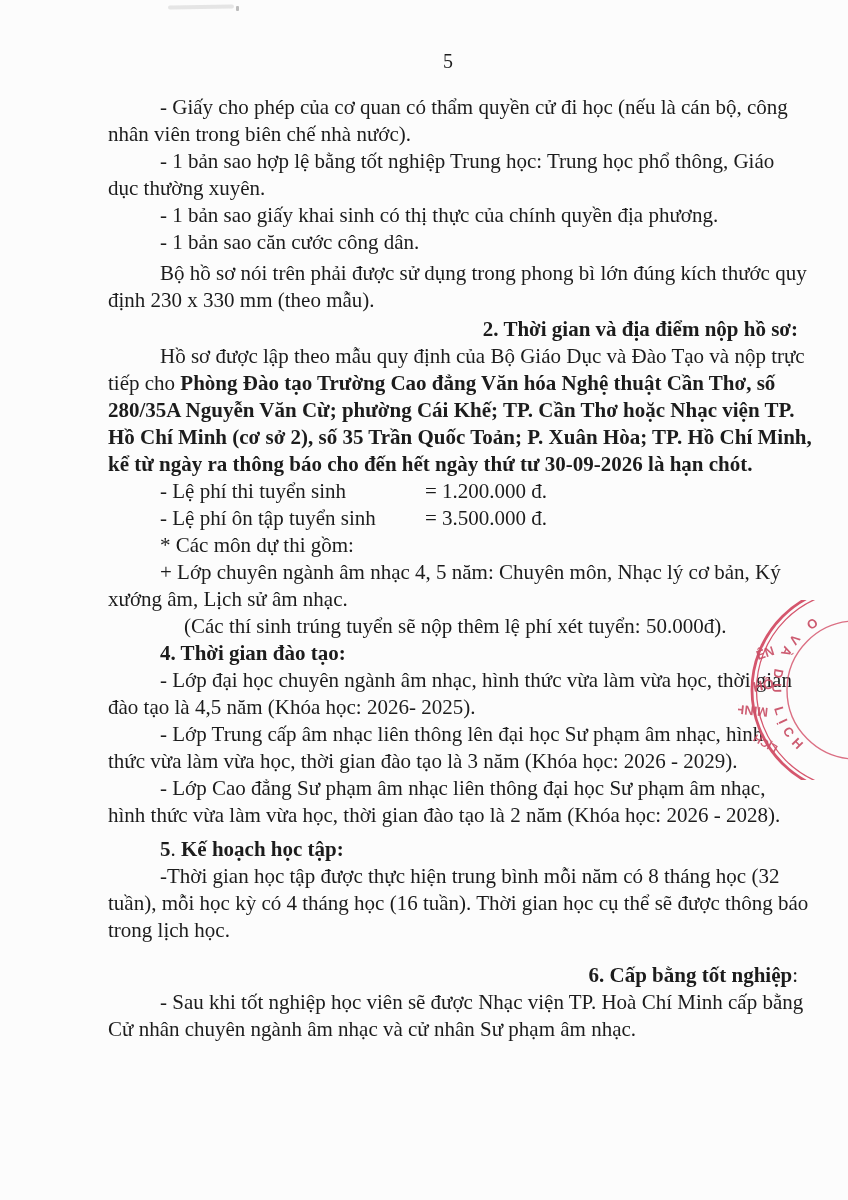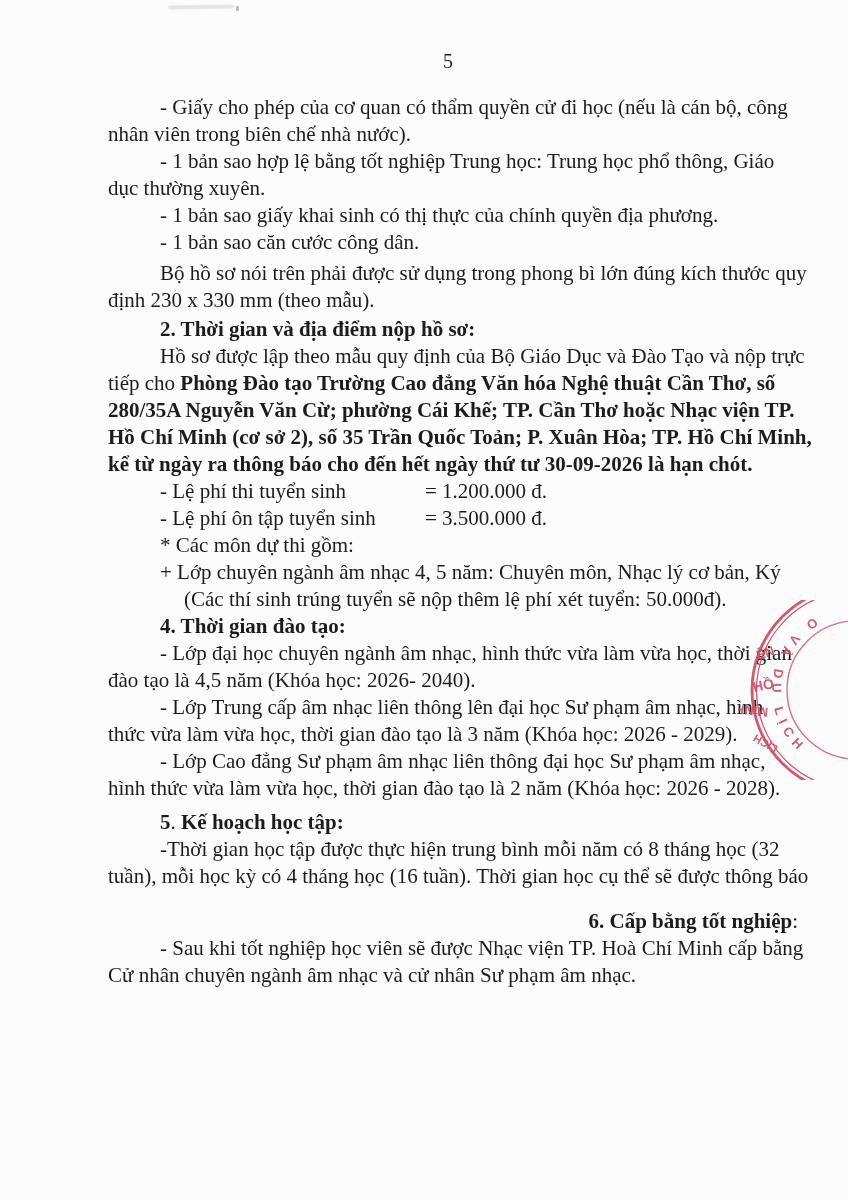--- a/index.html
+++ b/index.html
@@ -58,41 +58,43 @@
 
   <div class="content" id="content">
       <div class="line indent1">- Giấy cho phép của cơ quan có thẩm quyền cử đi học (nếu là cán bộ, công</div>
       <div class="line">nhân viên trong biên chế nhà nước).</div>
       <div class="line indent1">- 1 bản sao hợp lệ bằng tốt nghiệp Trung học: Trung học phổ thông, Giáo</div>
       <div class="line">dục thường xuyên.</div>
       <div class="line indent1">- 1 bản sao giấy khai sinh có thị thực của chính quyền địa phương.</div>
       <div class="line indent1">- 1 bản sao căn cước công dân.</div>
       <div class="line indent1" style="margin-top: 4px;">Bộ hồ sơ nói trên phải được sử dụng trong phong bì lớn đúng kích thước quy</div>
       <div class="line">định 230 x 330 mm (theo mẫu).</div>
-      <div class="line indent1 bold" style="margin-top: 2px;">2. Thời gian và địa điểm nộp hồ sơ:</div>
+      <div class="line indent1 bold" style="margin-top: 2px; text-align: right;">2. Thời gian và địa điểm nộp hồ sơ:</div>
       <div class="line indent1">Hồ sơ được lập theo mẫu quy định của Bộ Giáo Dục và Đào Tạo và nộp trực</div>
       <div class="line"><span class="seg-r">tiếp cho </span><span class="seg-b">Phòng Đào tạo Trường Cao đẳng Văn hóa Nghệ thuật Cần Thơ, số</span></div>
       <div class="line bold">280/35A Nguyễn Văn Cừ; phường Cái Khế; TP. Cần Thơ hoặc Nhạc viện TP.</div>
       <div class="line bold">Hồ Chí Minh (cơ sở 2), số 35 Trần Quốc Toản; P. Xuân Hòa; TP. Hồ Chí Minh,</div>
       <div class="line bold">kể từ ngày ra thông báo cho đến hết ngày thứ tư 30-09-2026 là hạn chót.</div>
       <div class="line indent1"><span>- Lệ phí thi tuyển sinh</span><span class="fee-value">= 1.200.000 đ.</span></div>
       <div class="line indent1"><span>- Lệ phí ôn tập tuyển sinh</span><span class="fee-value">= 3.500.000 đ.</span></div>
       <div class="line indent1">* Các môn dự thi gồm:</div>
       <div class="line indent1">+ Lớp chuyên ngành âm nhạc 4, 5 năm: Chuyên môn, Nhạc lý cơ bản, Ký</div>
+      <div class="line">xướng âm, Lịch sử âm nhạc.</div>
       <div class="line indent2">(Các thí sinh trúng tuyển sẽ nộp thêm lệ phí xét tuyển: 50.000đ).</div>
       <div class="line indent1 bold">4. Thời gian đào tạo:</div>
       <div class="line indent1">- Lớp đại học chuyên ngành âm nhạc, hình thức vừa làm vừa học, thời gian</div>
-      <div class="line">đào tạo là 4,5 năm (Khóa học: 2026- 2040).</div>
+      <div class="line">đào tạo là 4,5 năm (Khóa học: 2026- 2025).</div>
       <div class="line indent1">- Lớp Trung cấp âm nhạc liên thông lên đại học Sư phạm âm nhạc, hình</div>
       <div class="line">thức vừa làm vừa học, thời gian đào tạo là 3 năm (Khóa học: 2026 - 2029).</div>
       <div class="line indent1">- Lớp Cao đẳng Sư phạm âm nhạc liên thông đại học Sư phạm âm nhạc,</div>
       <div class="line">hình thức vừa làm vừa học, thời gian đào tạo là 2 năm (Khóa học: 2026 - 2028).</div>
       <div class="line indent1" style="margin-top: 7px;"><span class="seg-b">5</span><span class="seg-r">. </span><span class="seg-b">Kế hoạch học tập:</span></div>
       <div class="line indent1">-Thời gian học tập được thực hiện trung bình mỗi năm có 8 tháng học (32</div>
       <div class="line">tuần), mỗi học kỳ có 4 tháng học (16 tuần). Thời gian học cụ thể sẽ được thông báo</div>
+      <div class="line">trong lịch học.</div>
       <div class="line indent1" style="margin-top: 18px; text-align: right;"><span class="seg-b">6. Cấp bằng tốt nghiệp</span><span class="seg-r">:</span></div>
       <div class="line indent1">- Sau khi tốt nghiệp học viên sẽ được Nhạc viện TP. Hoà Chí Minh cấp bằng</div>
       <div class="line">Cử nhân chuyên ngành âm nhạc và cử nhân Sư phạm âm nhạc.</div>
     </div>
 
   <svg class="stamp" width="110" height="180" viewBox="0 0 110 180" aria-hidden="true">
     <defs>
       <path id="arcPath" d="M 96,9 A 84,84 0 0 0 96,171" fill="none"></path>
     </defs>
     <g>

